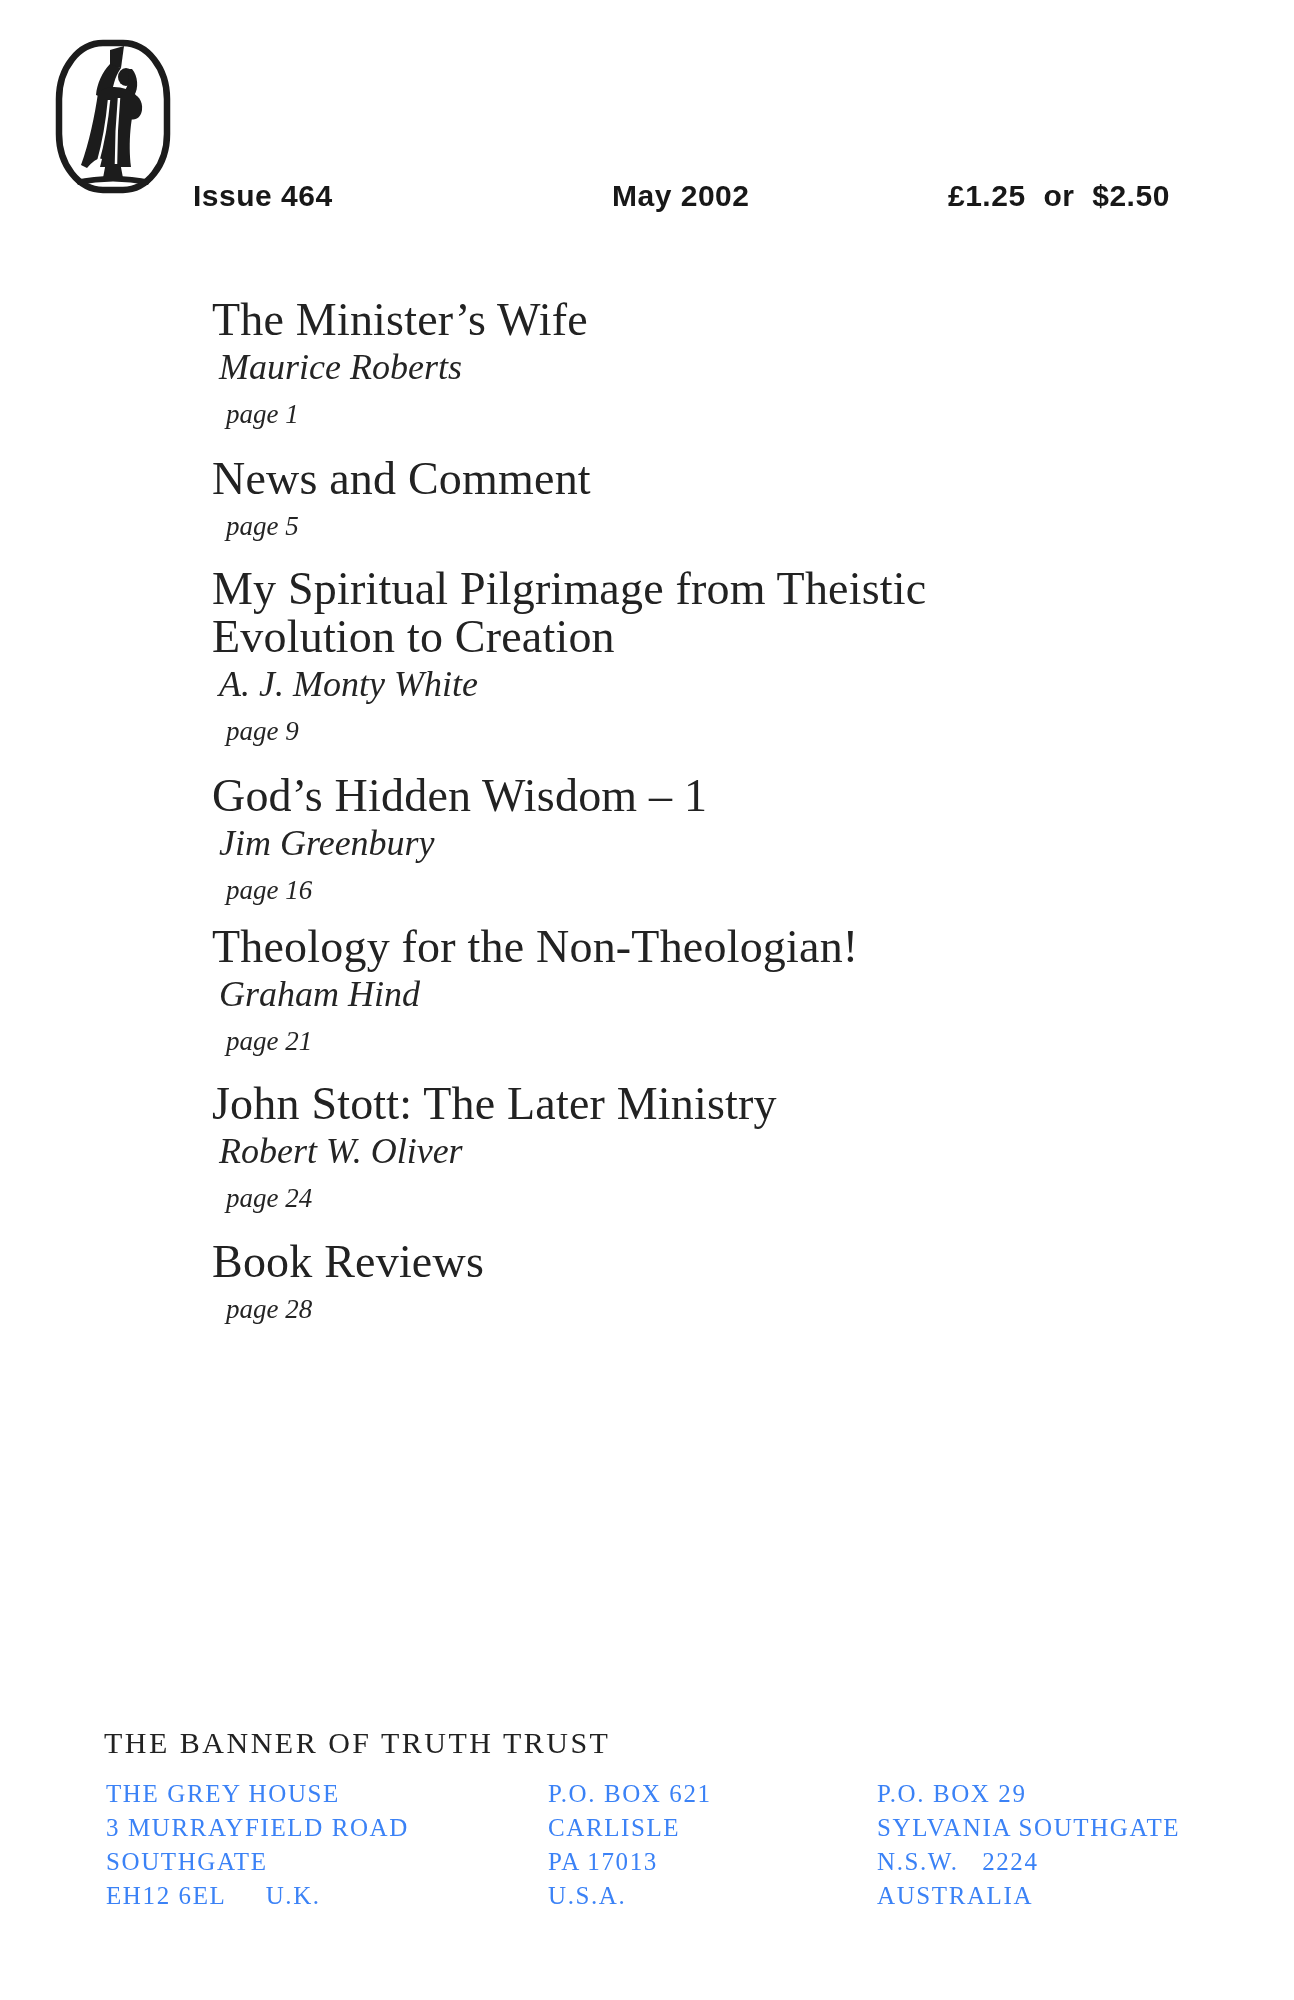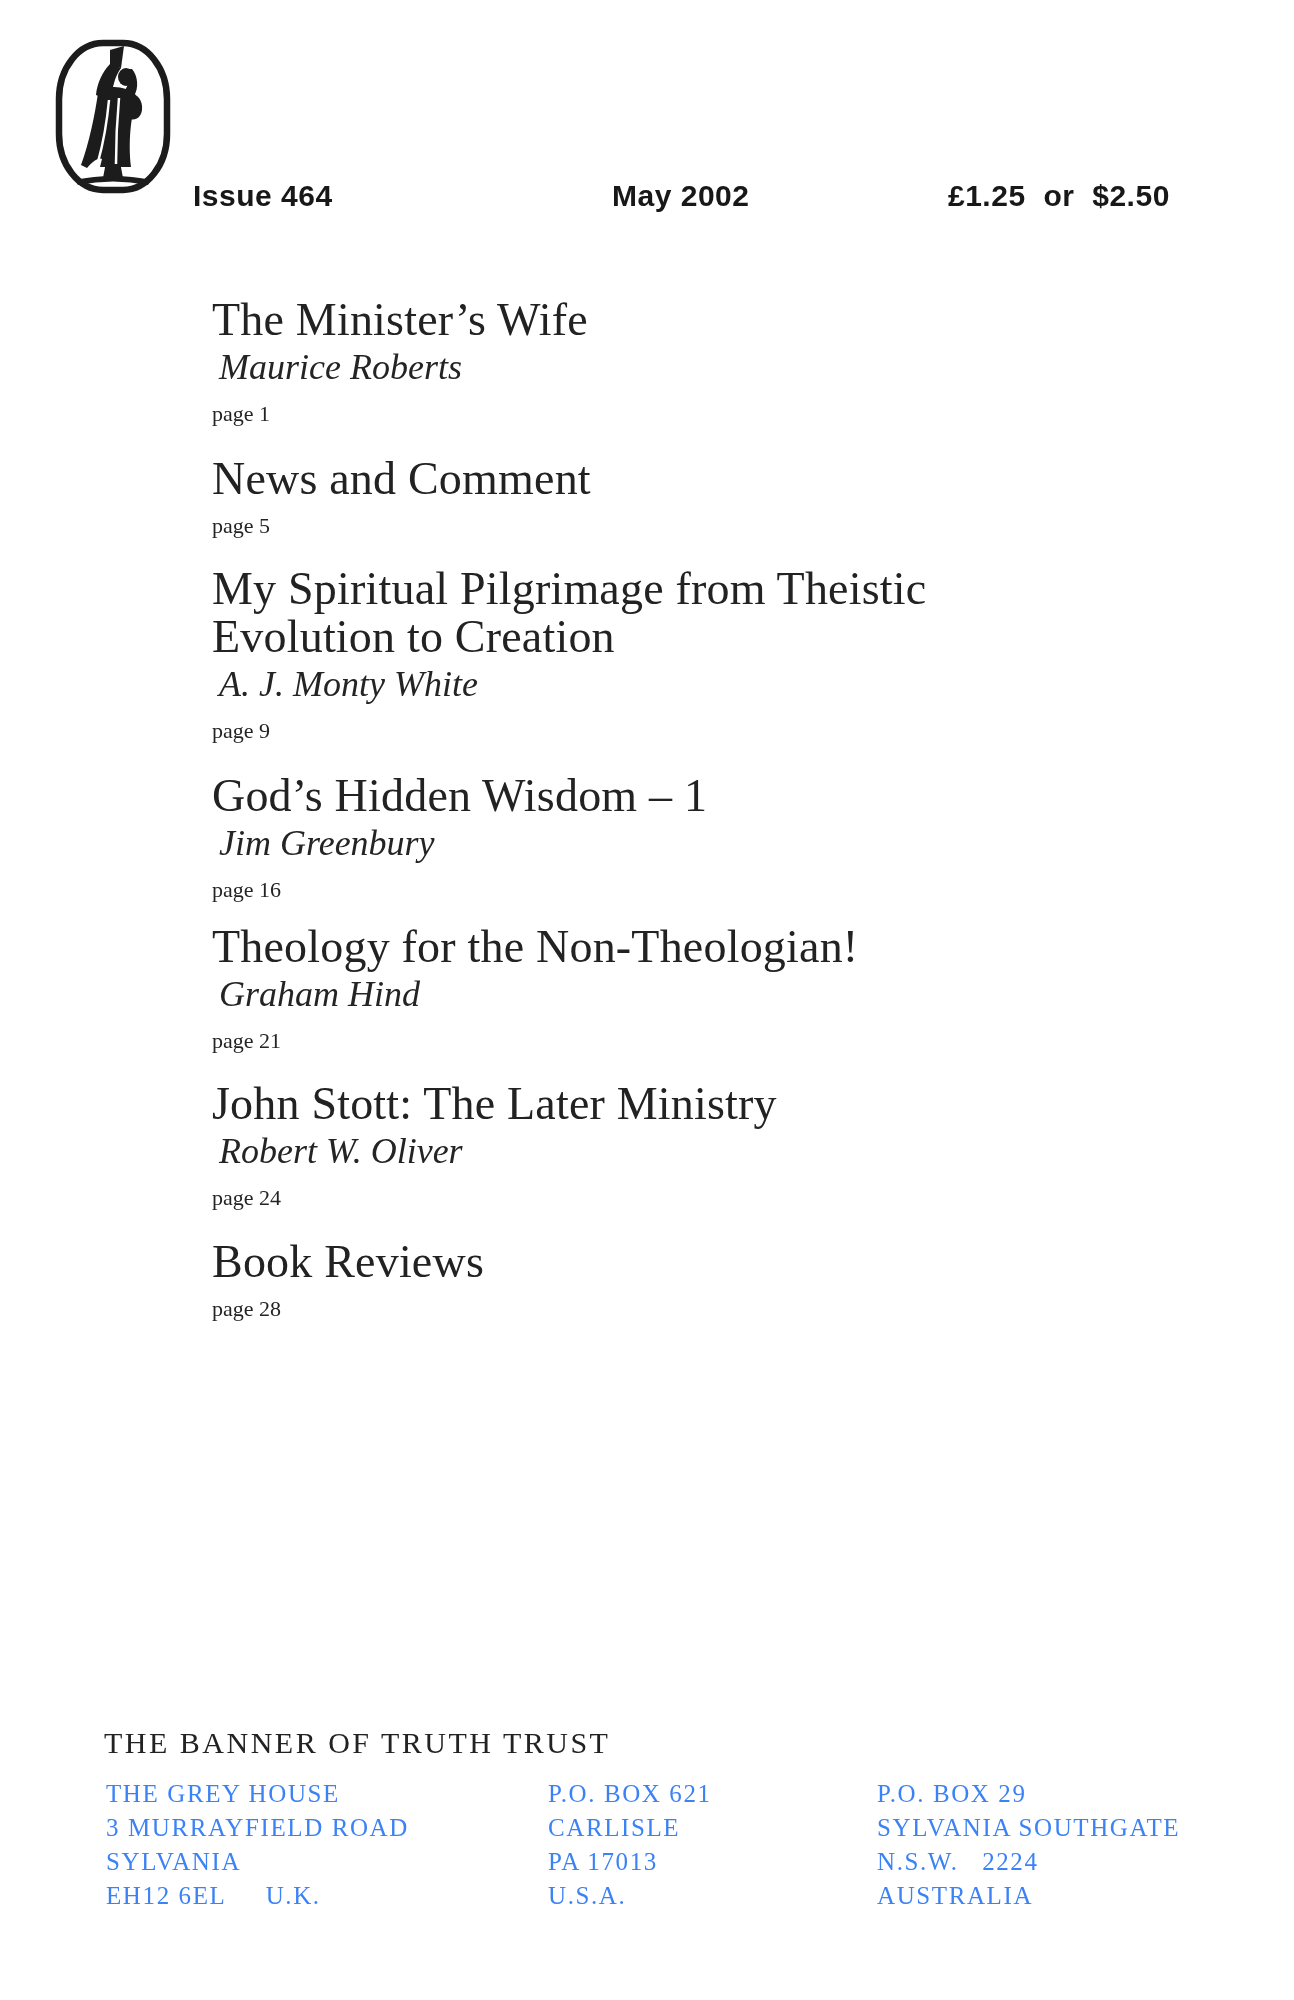--- a/index.html
+++ b/index.html
@@ -52,23 +52,24 @@
     color:#222222;
   }
   .toc-author{
     font-size:36px;
     line-height:47px;
     font-style:italic;
     margin-left:7px;
     color:#242424;
   }
   .toc-page{
-    font-size:22px;
+    font-size:27px;
     line-height:46px;
-    margin-left:0;
+    font-style:italic;
+    margin-left:14px;
     color:#242424;
   }
 
   
   .org{
     position:absolute;
     left:104px; top:1724px;
     font-size:30px;
     line-height:38px;
     letter-spacing:2.5px;
@@ -152,21 +153,21 @@
         <div class="toc-title">Book Reviews</div>
         <div class="toc-page">page 28</div>
       </div>
     </div>
 
   <div class="org">THE BANNER OF TRUTH TRUST</div>
   <div id="addresses">
       <div class="addr-col">
         <div>THE GREY HOUSE</div>
         <div>3 MURRAYFIELD ROAD</div>
-        <div>SYLVANIA</div>
+        <div>SOUTHGATE</div>
         <div>EH12 6EL&nbsp;&nbsp;&nbsp;&nbsp;&nbsp;U.K.</div>
       </div>
       <div class="addr-col">
         <div>P.O. BOX 621</div>
         <div>CARLISLE</div>
         <div>PA 17013</div>
         <div>U.S.A.</div>
       </div>
       <div class="addr-col">
         <div>P.O. BOX 29</div>

